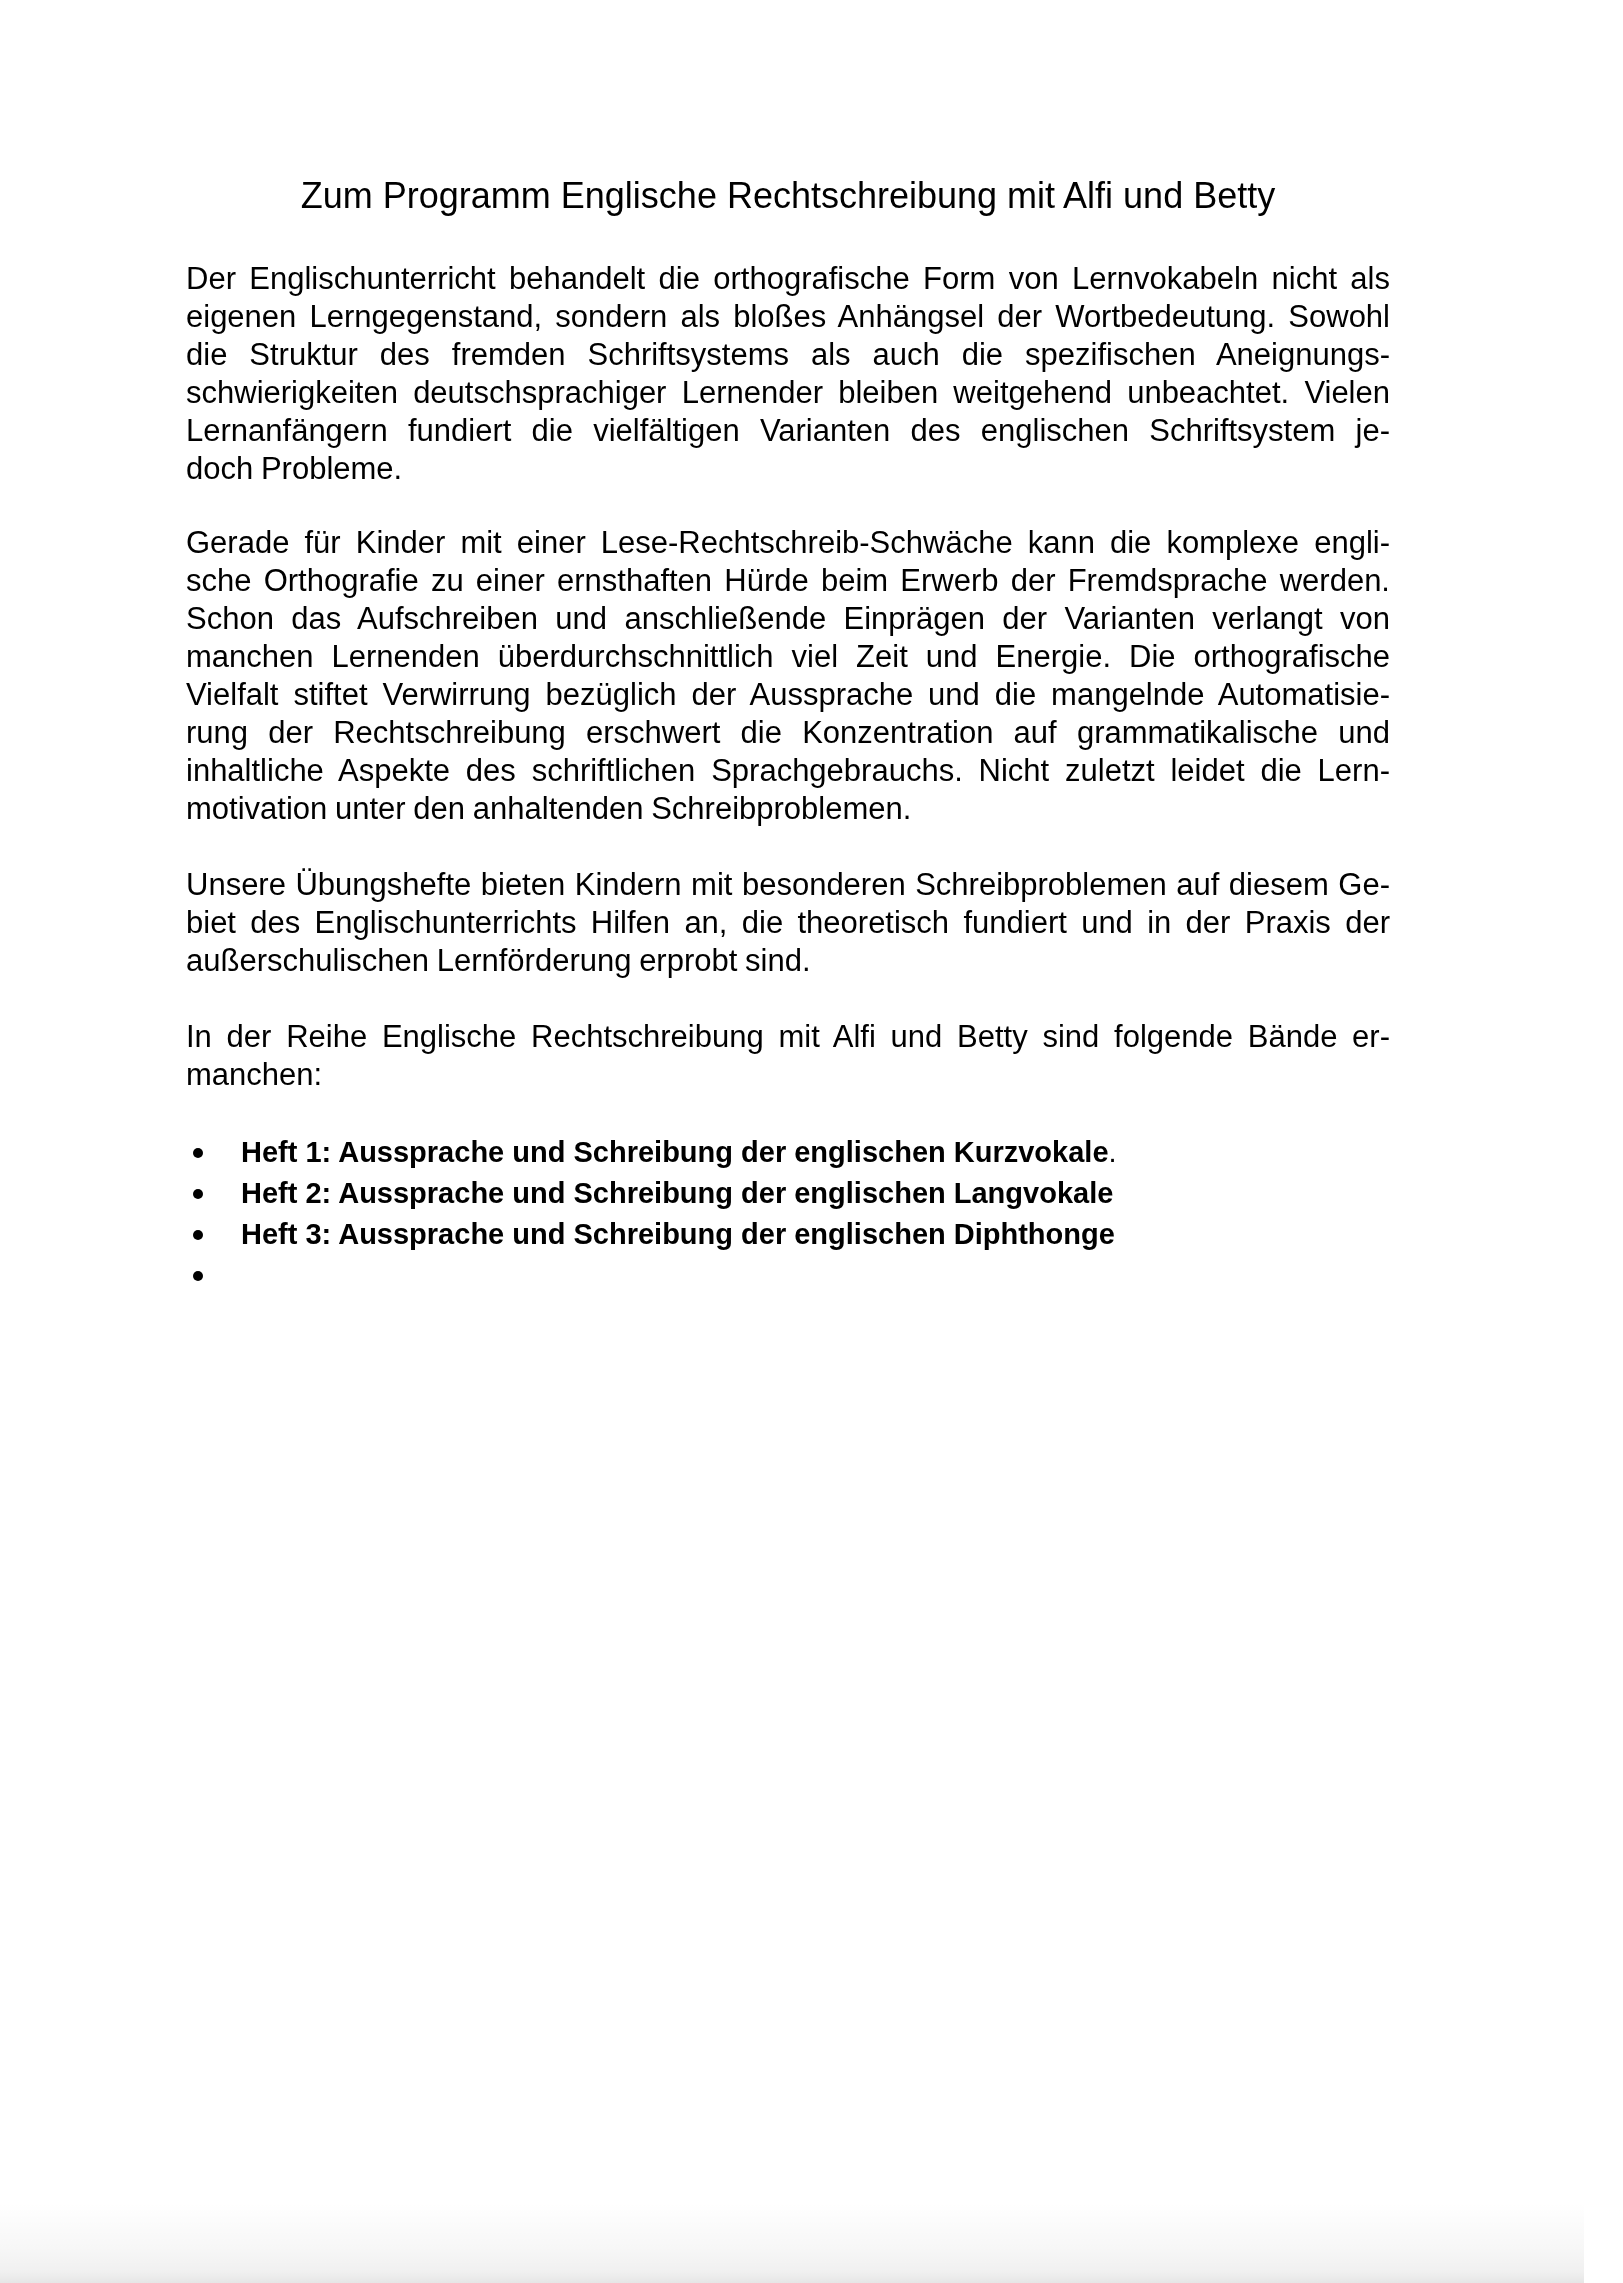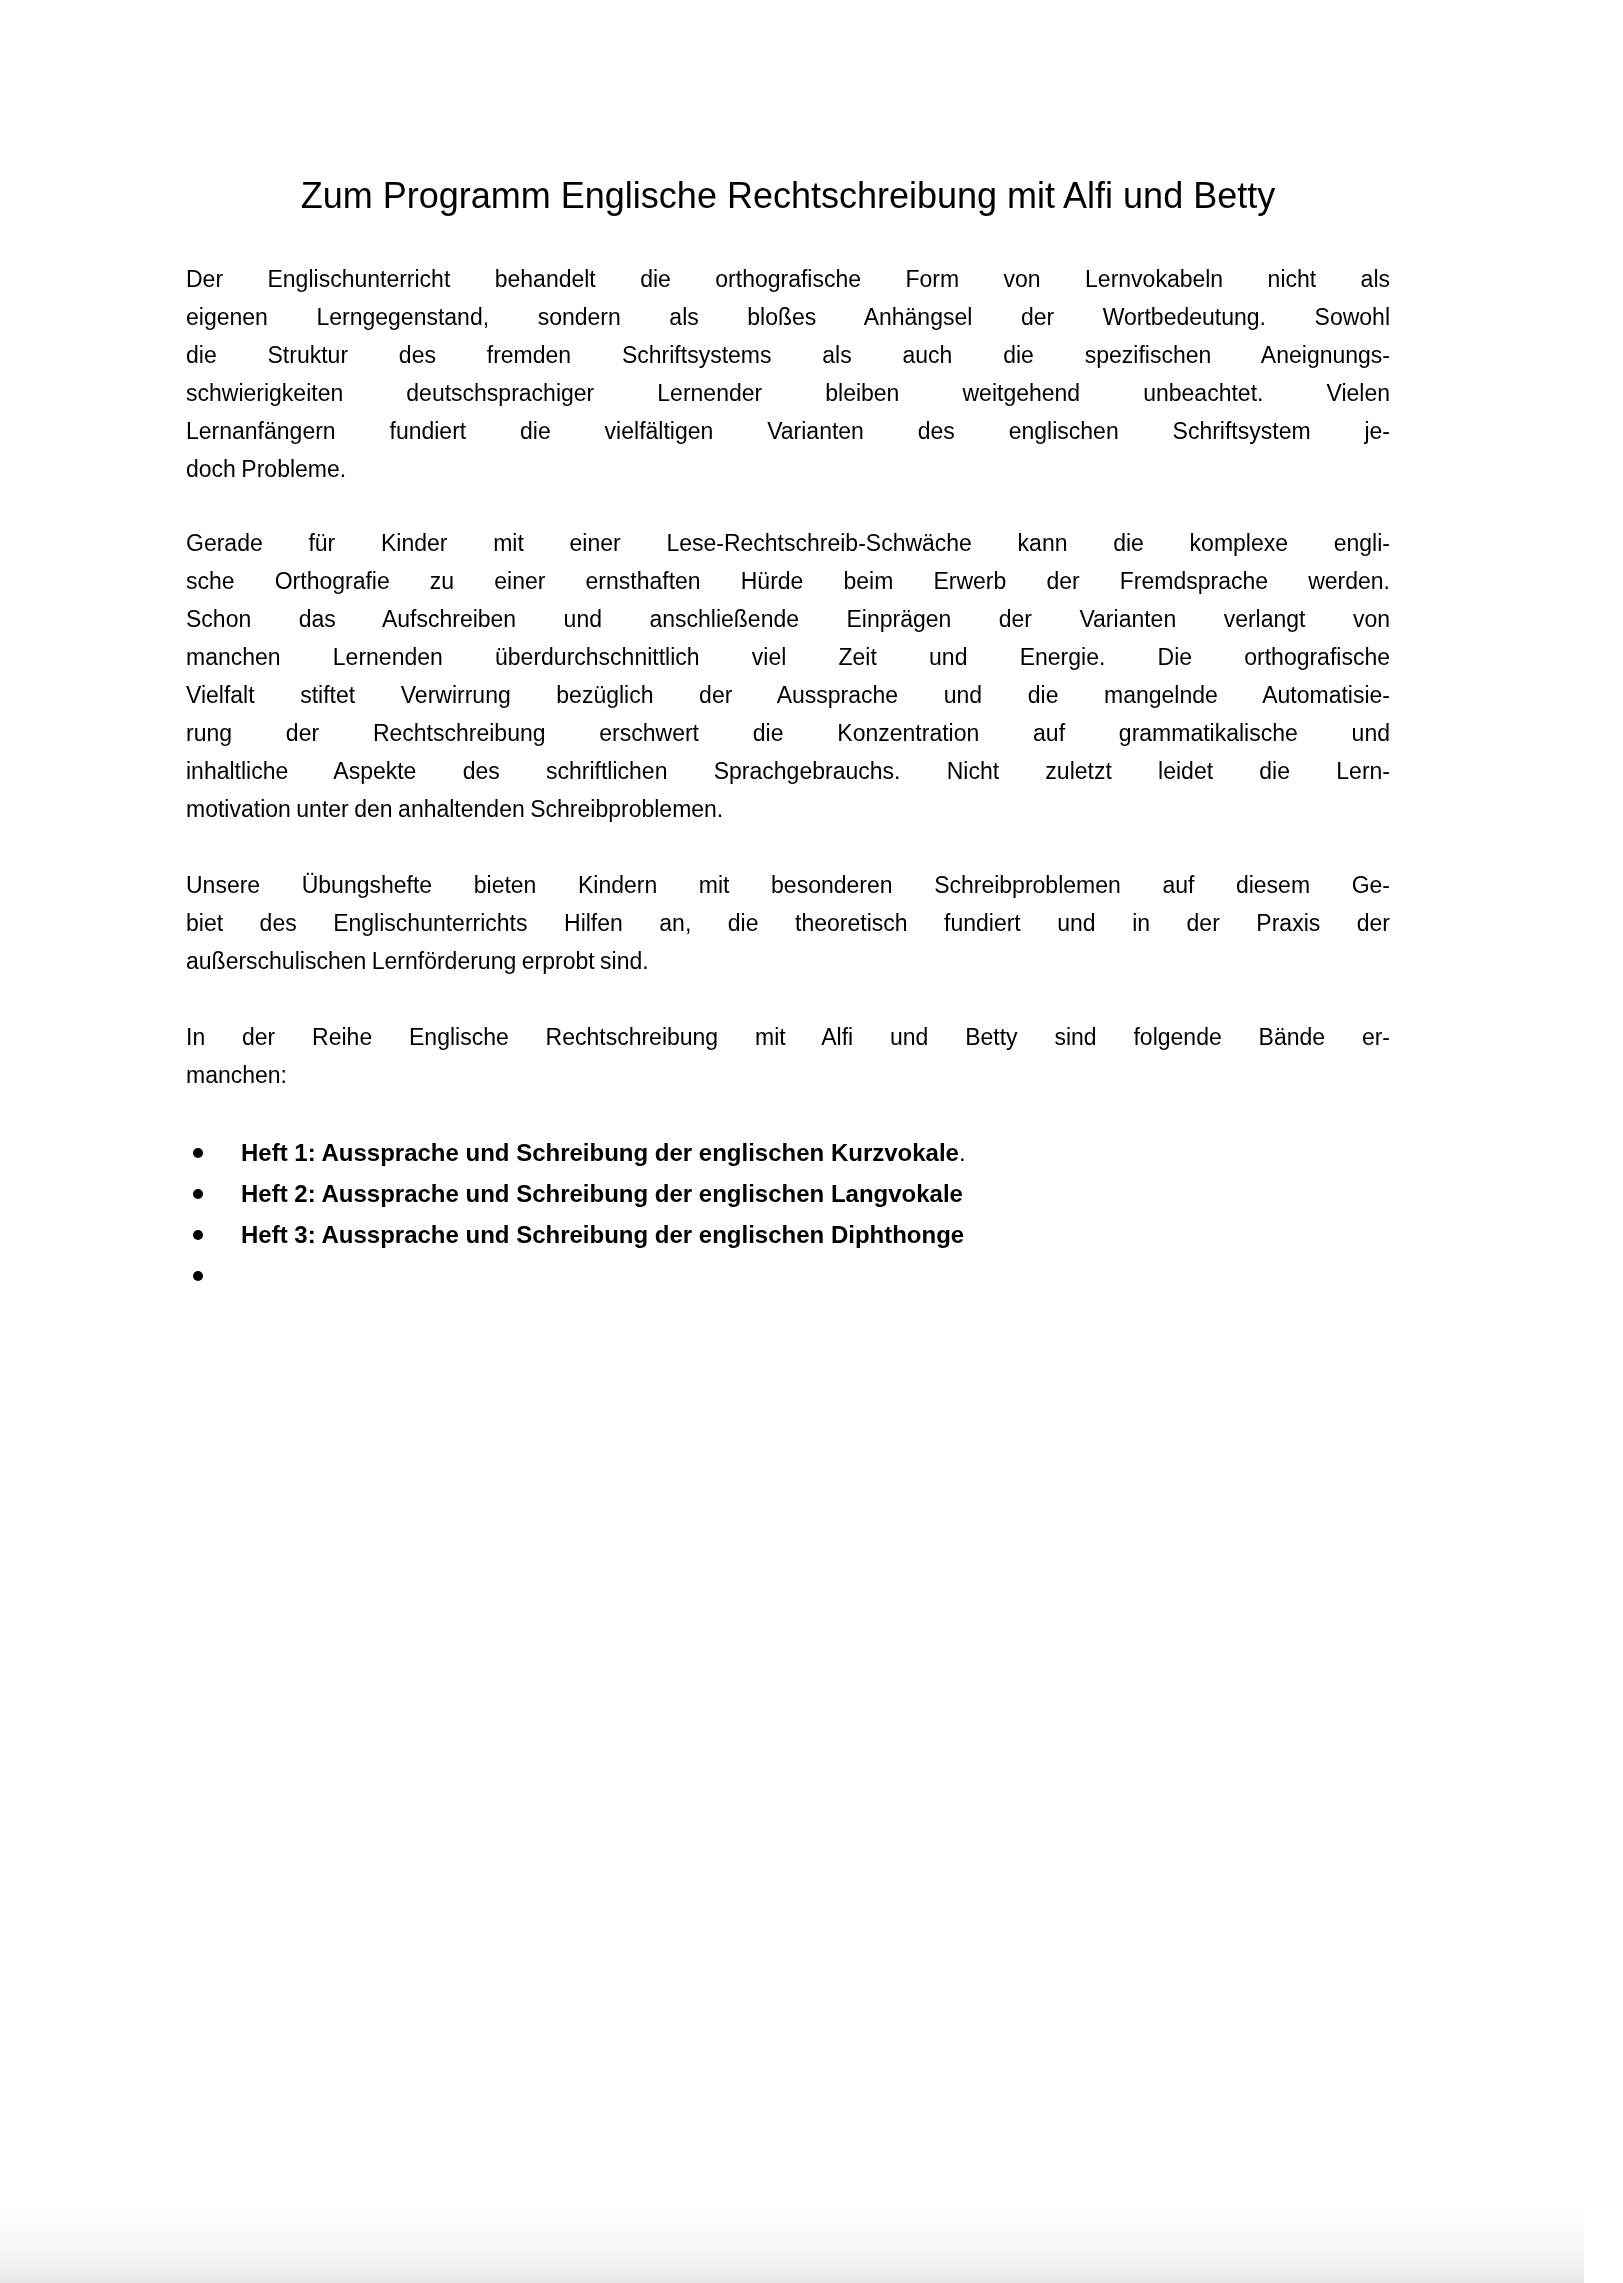--- a/index.html
+++ b/index.html
@@ -44,42 +44,42 @@
     font-size: 36px;
     line-height: 42px;
     font-weight: 400;
     text-align: center;
     white-space: nowrap;
   }
   .para { margin: 38px 0 0 0; }
   .para.first { margin-top: 43px; }
   .para.second { margin-top: 36px; }
   .line {
-    font-size: 23px;
+    font-size: 31px;
     line-height: 38px;
     height: 38px;
     overflow: hidden;
     text-align: justify;
     text-align-last: justify;
     word-spacing: -0.9px;
     hyphens: none;
   }
   .line.last {
     text-align: center;
     text-align-last: left;
   }
   .booklist {
     margin-top: 38px;
     list-style: none;
     padding: 0;
   }
   .bullet-row {
     position: relative;
     padding-left: 55px;
-    font-size: 24px;
+    font-size: 29px;
     line-height: 41px;
     height: 41px;
     overflow: hidden;
     font-weight: 700;
   }
   .bullet-dot {
     position: absolute;
     left: 7.3px;
     top: 15.5px;
     width: 10px;

